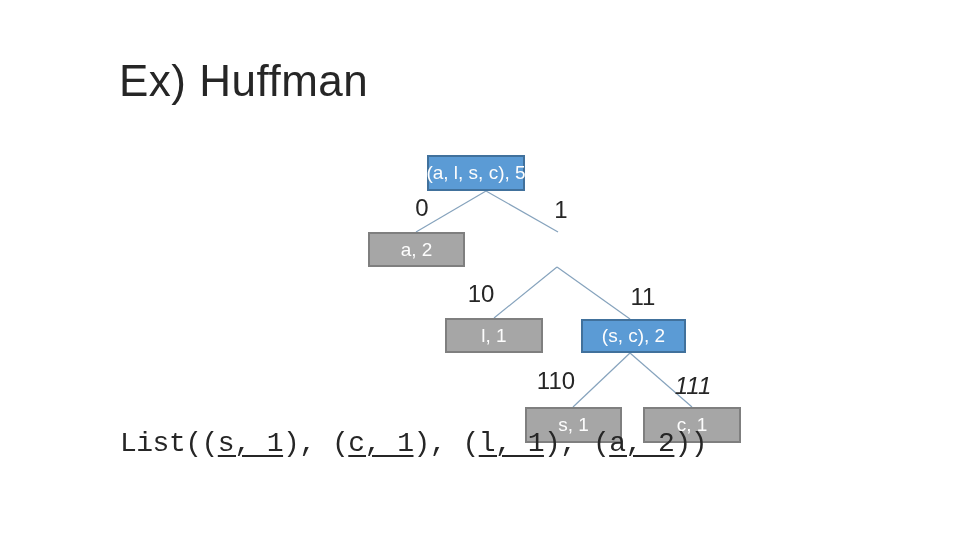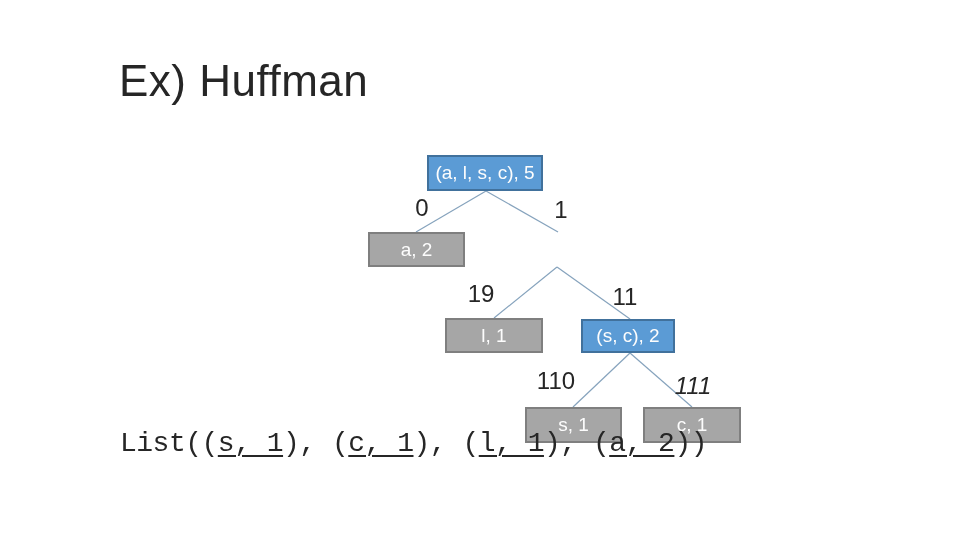--- a/index.html
+++ b/index.html
@@ -57,39 +57,39 @@
   }
   .node.blue {
     background: var(--internal-node-fill);
     border: 2px solid var(--internal-node-border);
   }
   .node.gray {
     background: var(--leaf-node-fill);
     border: 2px solid var(--leaf-node-border);
   }
 
-  .node-root { left: 379px; top: 155px; width: 116px; height: 36px; }
+  .node-root { left: 379px; top: 155px; width: 98px; height: 36px; }
   .node-a    { left: 320px; top: 232px; width: 97px;  height: 35px; }
   .node-lsc  { left: 461px; top: 232px; width: 96px;  height: 35px; }
   .node-l    { left: 397px; top: 318px; width: 98px;  height: 35px; }
-  .node-sc   { left: 533px; top: 319px; width: 94px;  height: 34px; }
+  .node-sc   { left: 533px; top: 319px; width: 105px;  height: 34px; }
   .node-s    { left: 477px; top: 407px; width: 97px;  height: 36px; }
   .node-c    { left: 595px; top: 407px; width: 98px;  height: 36px; }
 
   .edge-label {
     position: absolute;
     transform: translate(-50%, -50%);
     font-size: 24px;
     color: var(--text-dark);
     white-space: nowrap;
   }
   .elabel-0   { left: 374px; top: 208px; }
   .elabel-1   { left: 513px; top: 210px; }
   .elabel-10  { left: 433px; top: 294px; }
-  .elabel-11  { left: 577px; top: 297px; }
+  .elabel-11  { left: 595px; top: 297px; }
   .elabel-110 { left: 508px; top: 381px; }
   .elabel-111 { left: 645px; top: 386px; font-style: italic; }
 
   .list-expression {
     position: absolute;
     left: 72px;
     top: 428px;
     font-size: 28px;
     letter-spacing: -0.5px;
     color: var(--text-dark);
@@ -132,21 +132,21 @@
   </div>
   <div class="node gray node-s">
     <span>s, 1</span>
   </div>
   <div class="node gray node-c">
     <span>c, 1</span>
   </div>
 
   <span class="edge-label elabel-0">0</span>
   <span class="edge-label elabel-1">1</span>
-  <span class="edge-label elabel-10">19</span>
+  <span class="edge-label elabel-10">10</span>
   <span class="edge-label elabel-11">11</span>
   <span class="edge-label elabel-110">110</span>
   <span class="edge-label elabel-111">111</span>
 
   <div class="list-expression">
     <span>List(</span><span>(</span><span class="u">s, 1</span><span>)</span><span>, </span><span>(</span><span class="u">c, 1</span><span>)</span><span>, </span><span>(</span><span class="u">l, 1</span><span>)</span><span>, </span><span>(</span><span class="u">a, 2</span><span>)</span><span>)</span>
   </div>
 
 </div>
 

